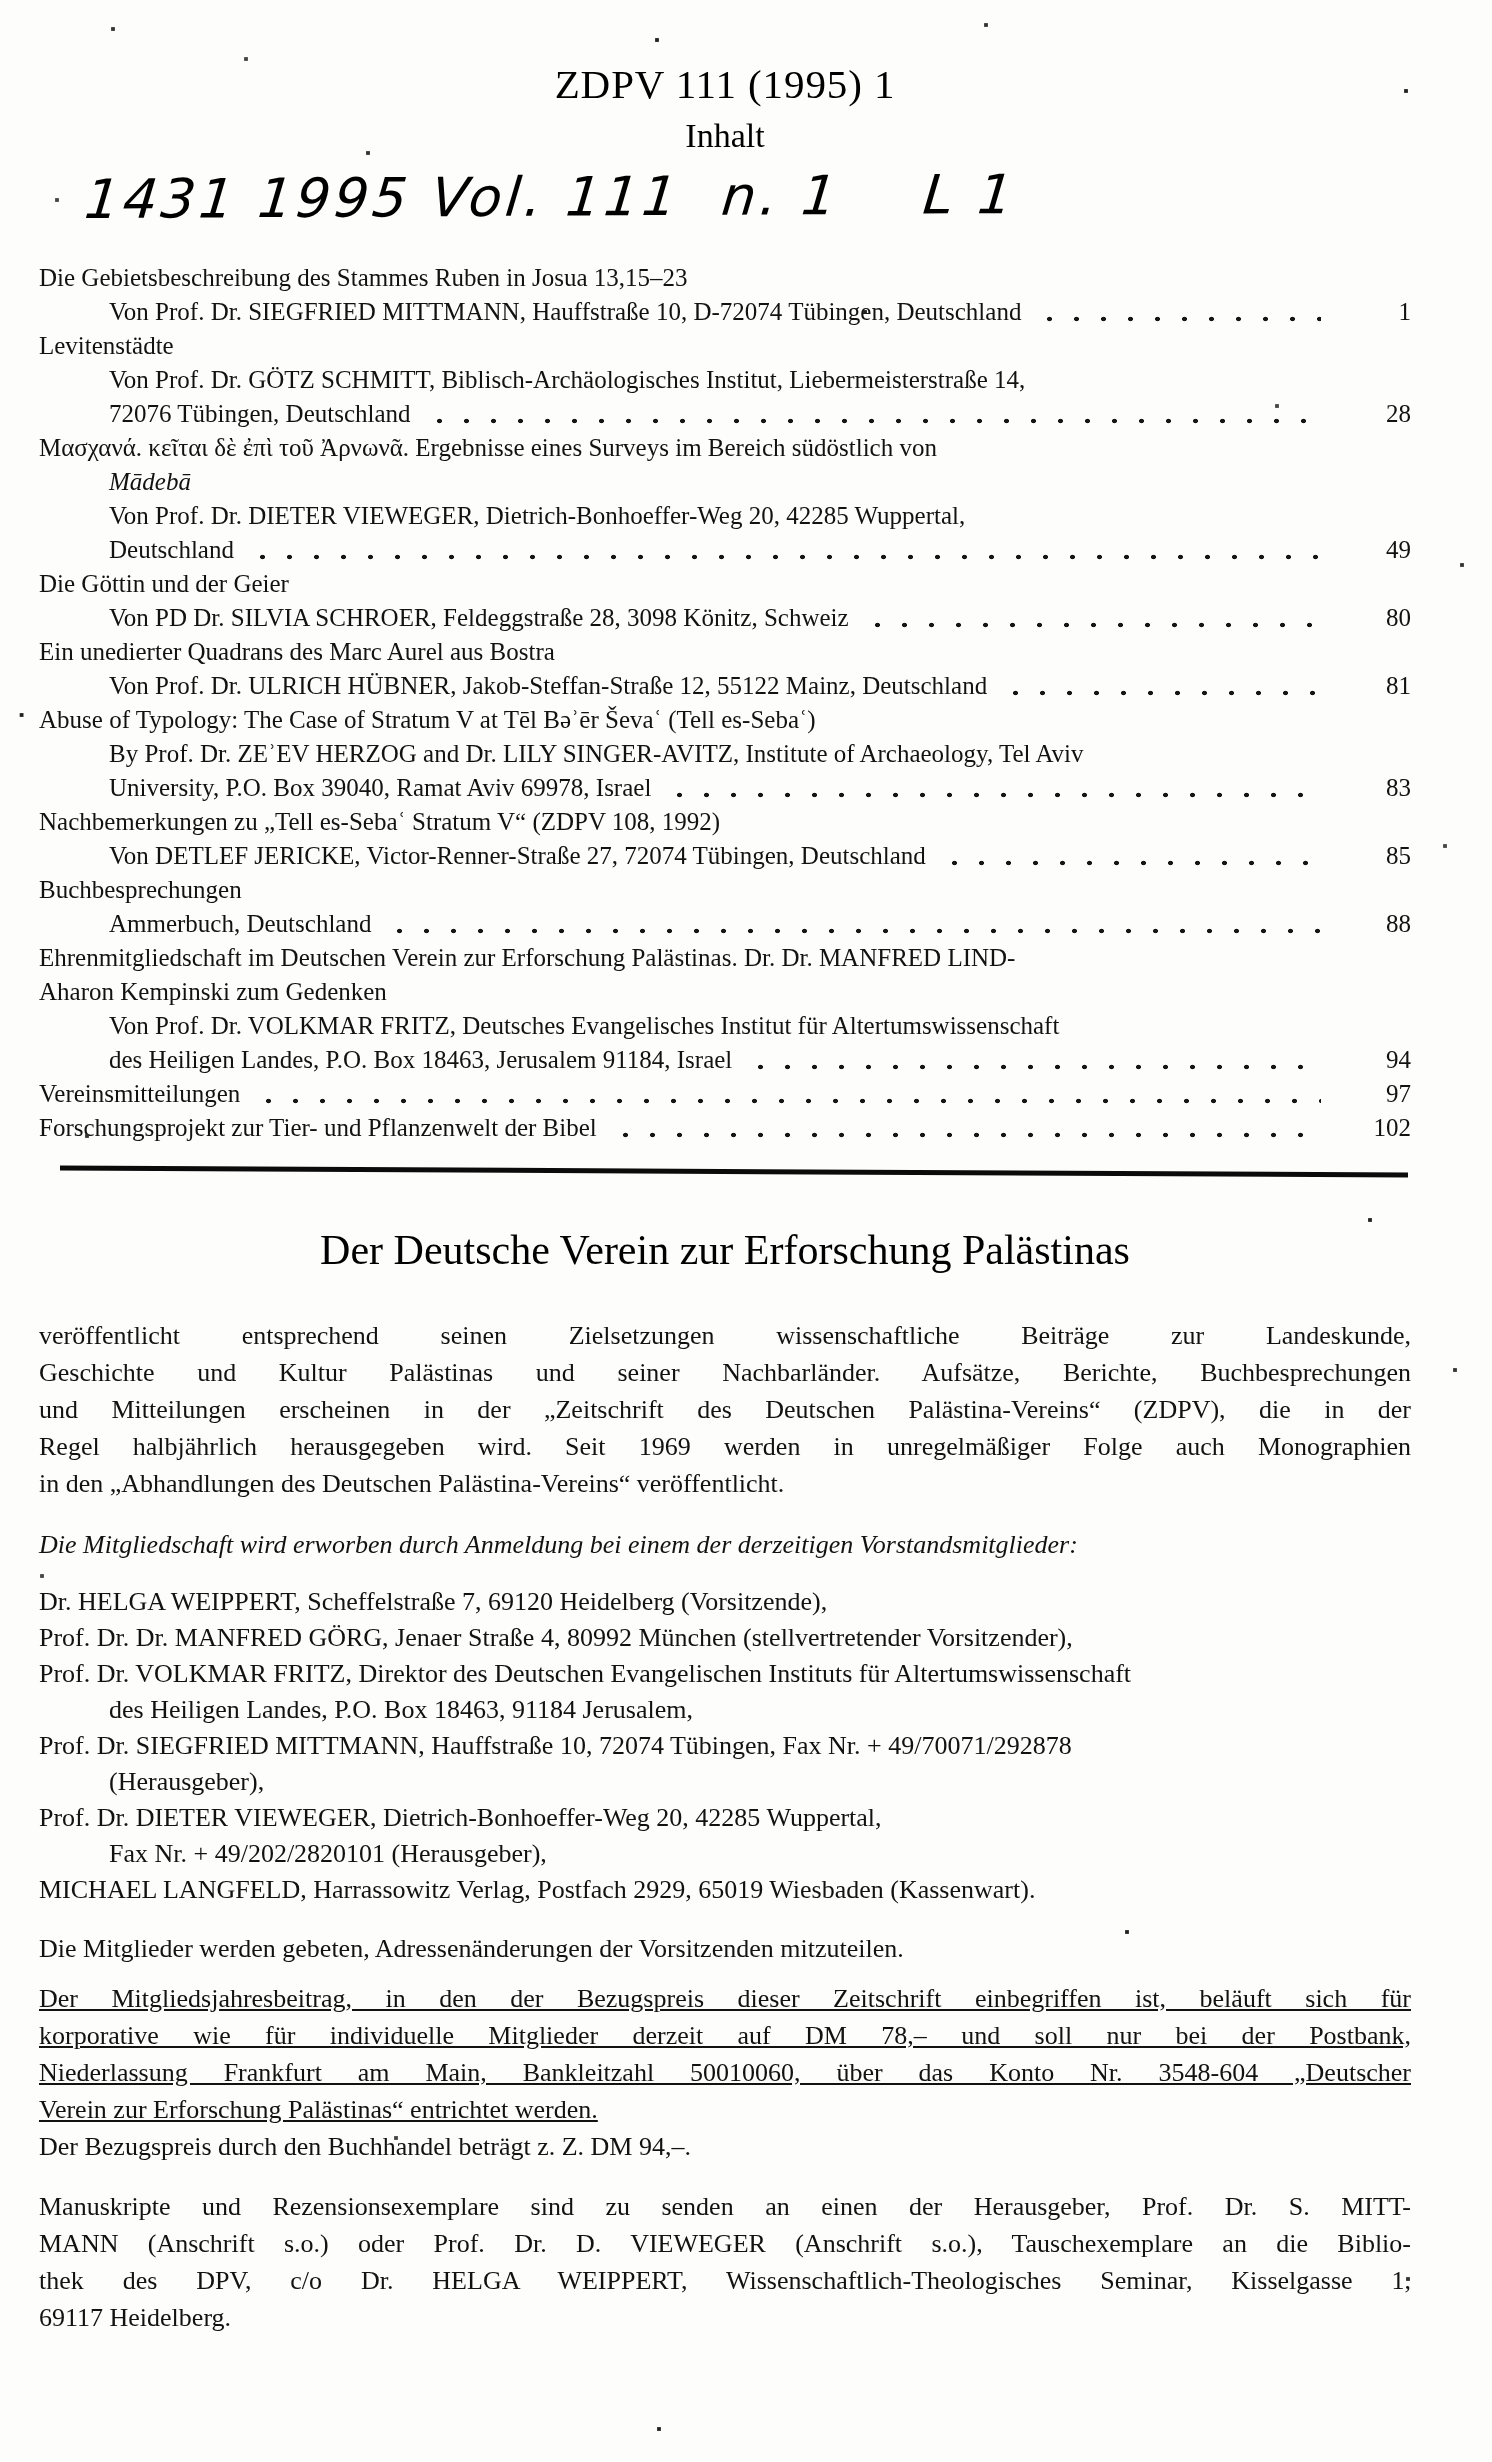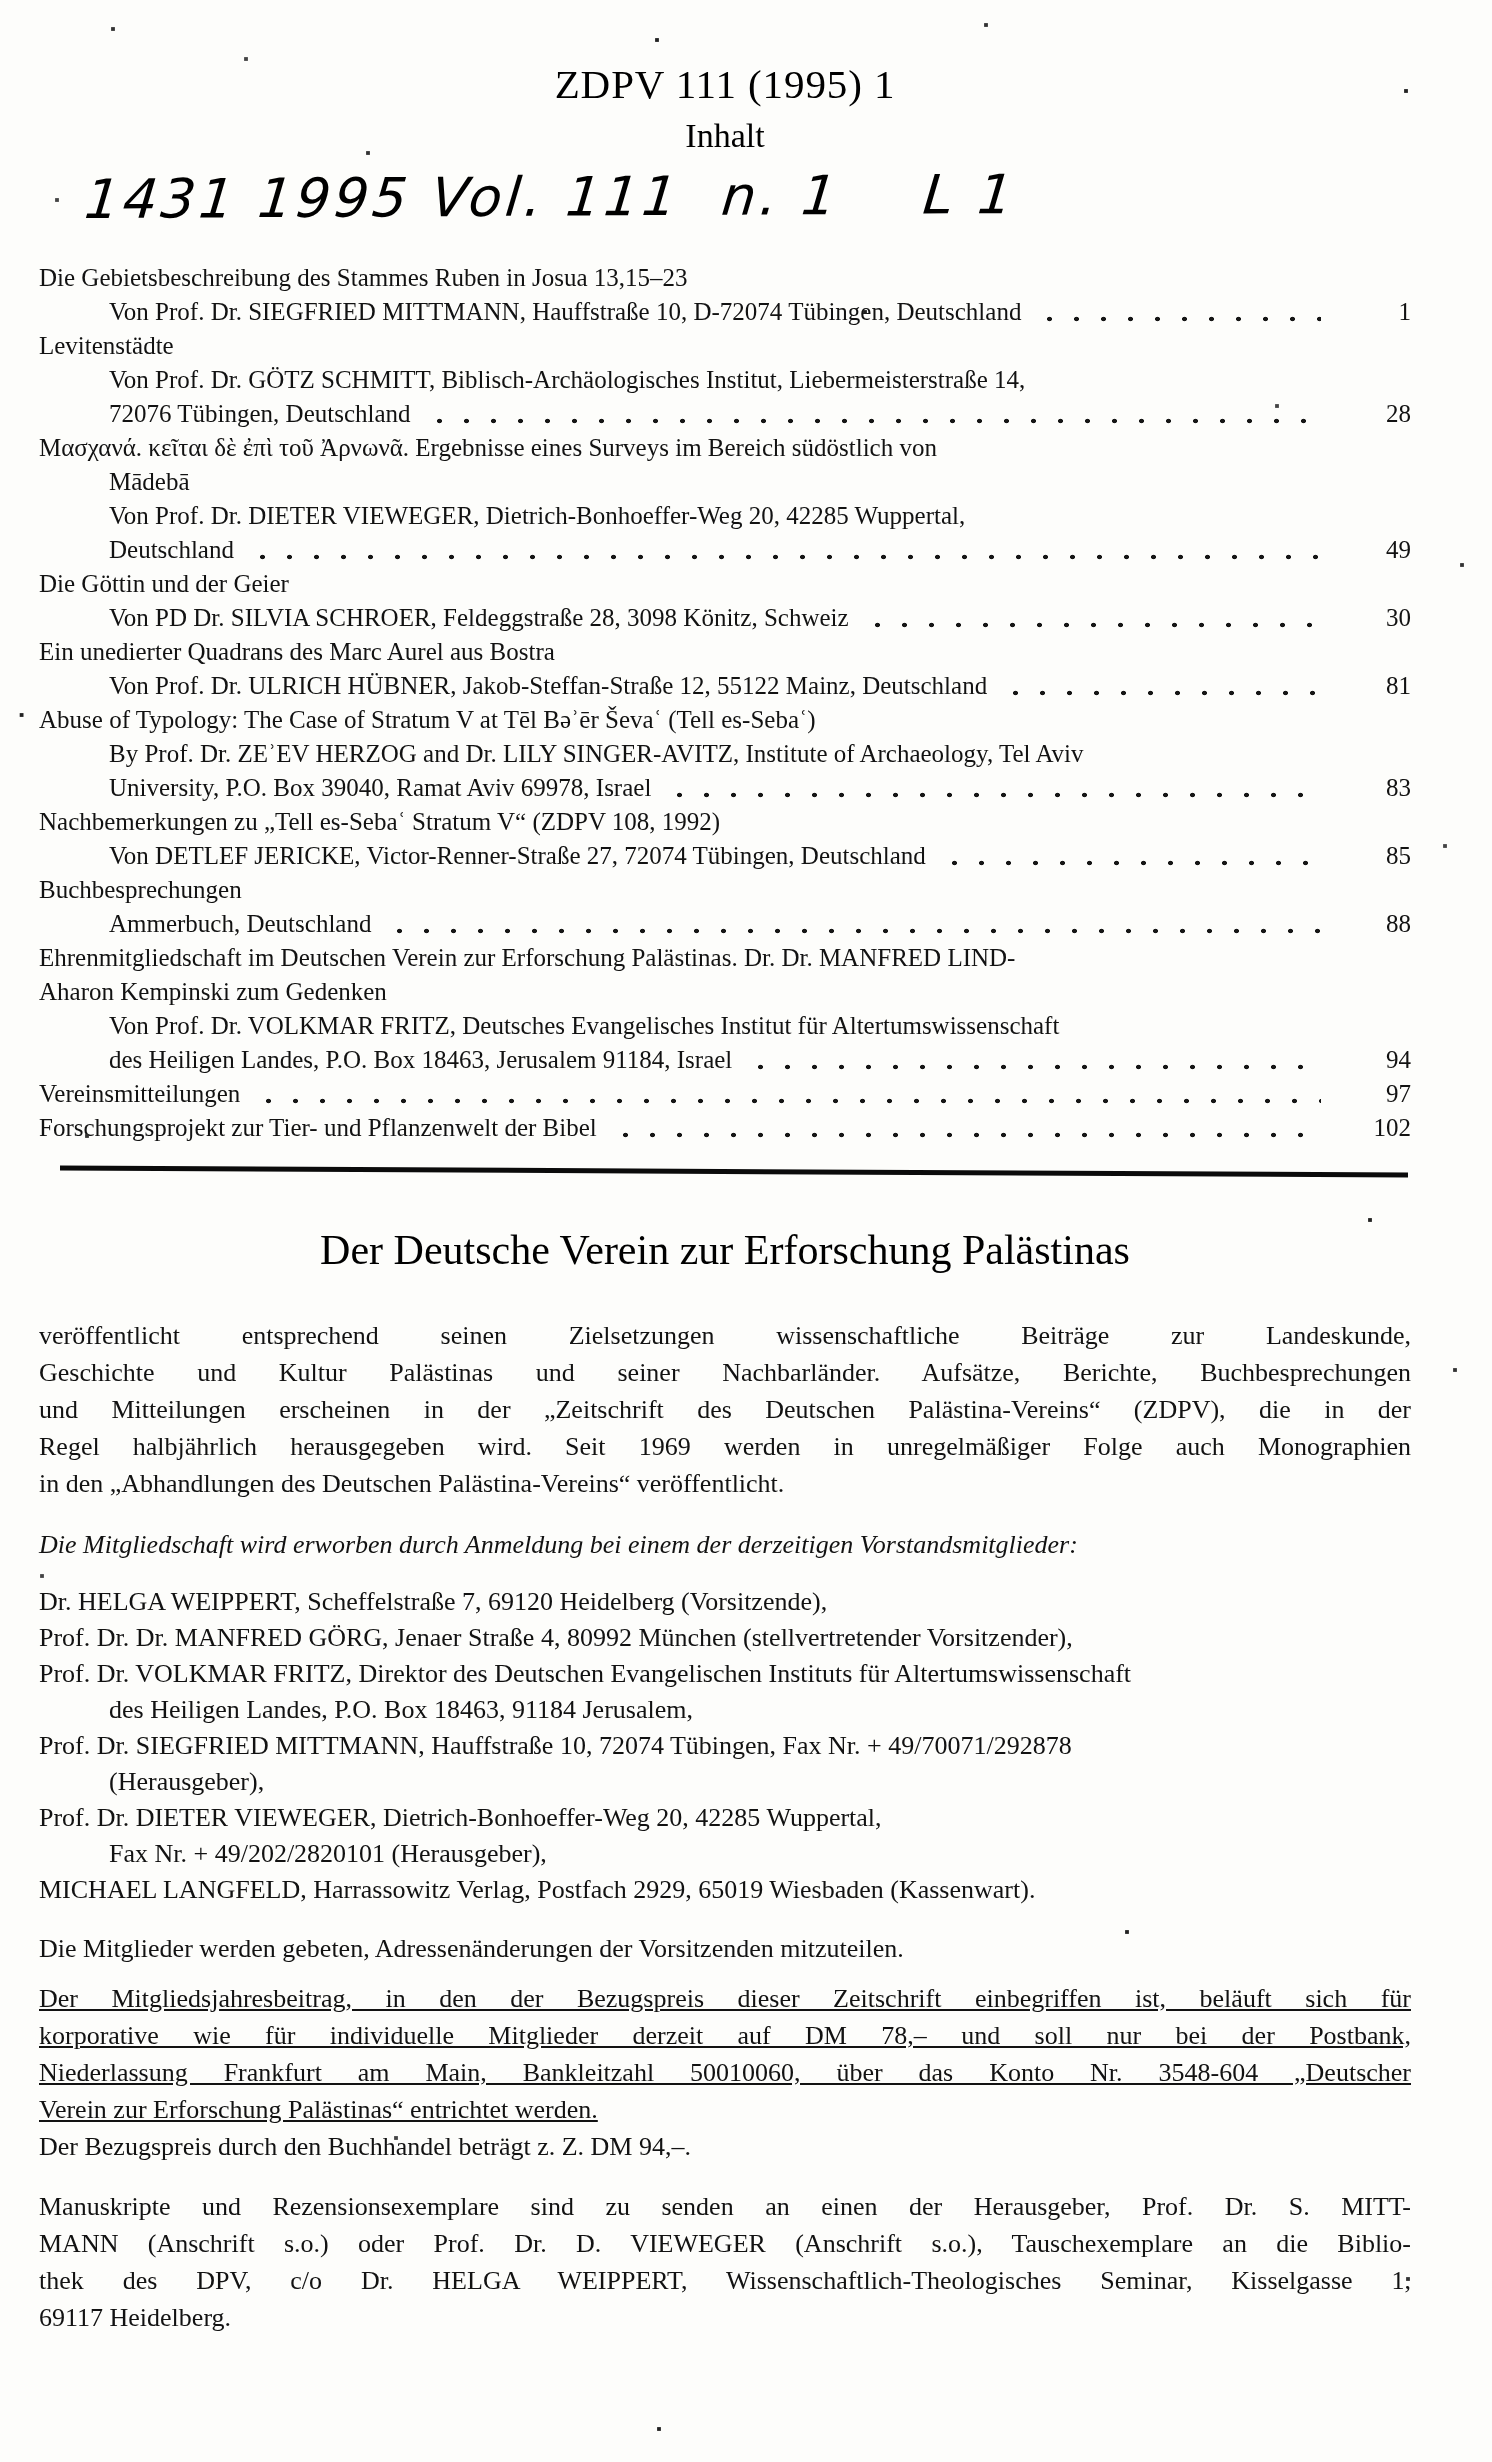--- a/index.html
+++ b/index.html
@@ -20,21 +20,21 @@
     1407px 2278px 0 0.9px #333,658px 2428px 0 0.9px #222;}
   .jtitle{margin:0;text-align:center;font-size:41px;font-weight:400;color:#000;letter-spacing:0.9px;}
   .inhalt{margin:9.4px 0 0;text-align:center;font-size:34px;font-weight:400;color:#000;}
   .handnote{margin:13px 0 0 43px;font-family:"DejaVu Sans",sans-serif;font-style:italic;
     font-size:54px;letter-spacing:3.7px;white-space:pre;color:#000;
     transform:skewX(-6deg) rotate(-0.3deg);transform-origin:left bottom;}
   .toc{margin-top:30px;font-size:25px;line-height:34px;}
   .toc-line{display:flex;align-items:baseline;}
   .toc-line.ind{padding-left:70px;}
   .toc-text{white-space:nowrap;}
-  .toc-text.it{}
+  .toc-text.it{font-style:italic;}
   .dots{flex:1 1 auto;min-width:24px;align-self:flex-end;height:26px;margin:0 9.4px 0 15px;
     background-image:radial-gradient(circle,#161616 2.2px,transparent 2.7px);
     background-size:27px 8.4px;background-repeat:repeat-x;background-position:left bottom 5.6px;}
   .pagenum{flex:0 0 81px;text-align:right;}
   .rule{height:4.7px;background:#0b0b0b;margin:24px 3.7px 0 20.6px;transform:rotate(0.3deg);}
   .assoc-heading{margin:52px 0 0;text-align:center;font-size:42px;font-weight:400;color:#000;}
   .body-block{font-size:26px;line-height:37px;}
   .jl{text-align:justify;text-align-last:justify;}
   .jl.last{text-align-last:left;}
   .para-about{margin-top:43px;}
@@ -96,21 +96,21 @@
           <span class="pagenum">49</span>
         </div>
       </div>
       <div class="toc-entry">
         <div class="toc-line">
           <span class="toc-text">Die Göttin und der Geier</span>
         </div>
         <div class="toc-line ind">
           <span class="toc-text">Von PD Dr. SILVIA SCHROER, Feldeggstraße 28, 3098 Könitz, Schweiz</span>
           <span class="dots"></span>
-          <span class="pagenum">30</span>
+          <span class="pagenum">80</span>
         </div>
       </div>
       <div class="toc-entry">
         <div class="toc-line">
           <span class="toc-text">Ein unedierter Quadrans des Marc Aurel aus Bostra</span>
         </div>
         <div class="toc-line ind">
           <span class="toc-text">Von Prof. Dr. ULRICH HÜBNER, Jakob-Steffan-Straße 12, 55122 Mainz, Deutschland</span>
           <span class="dots"></span>
           <span class="pagenum">81</span>

